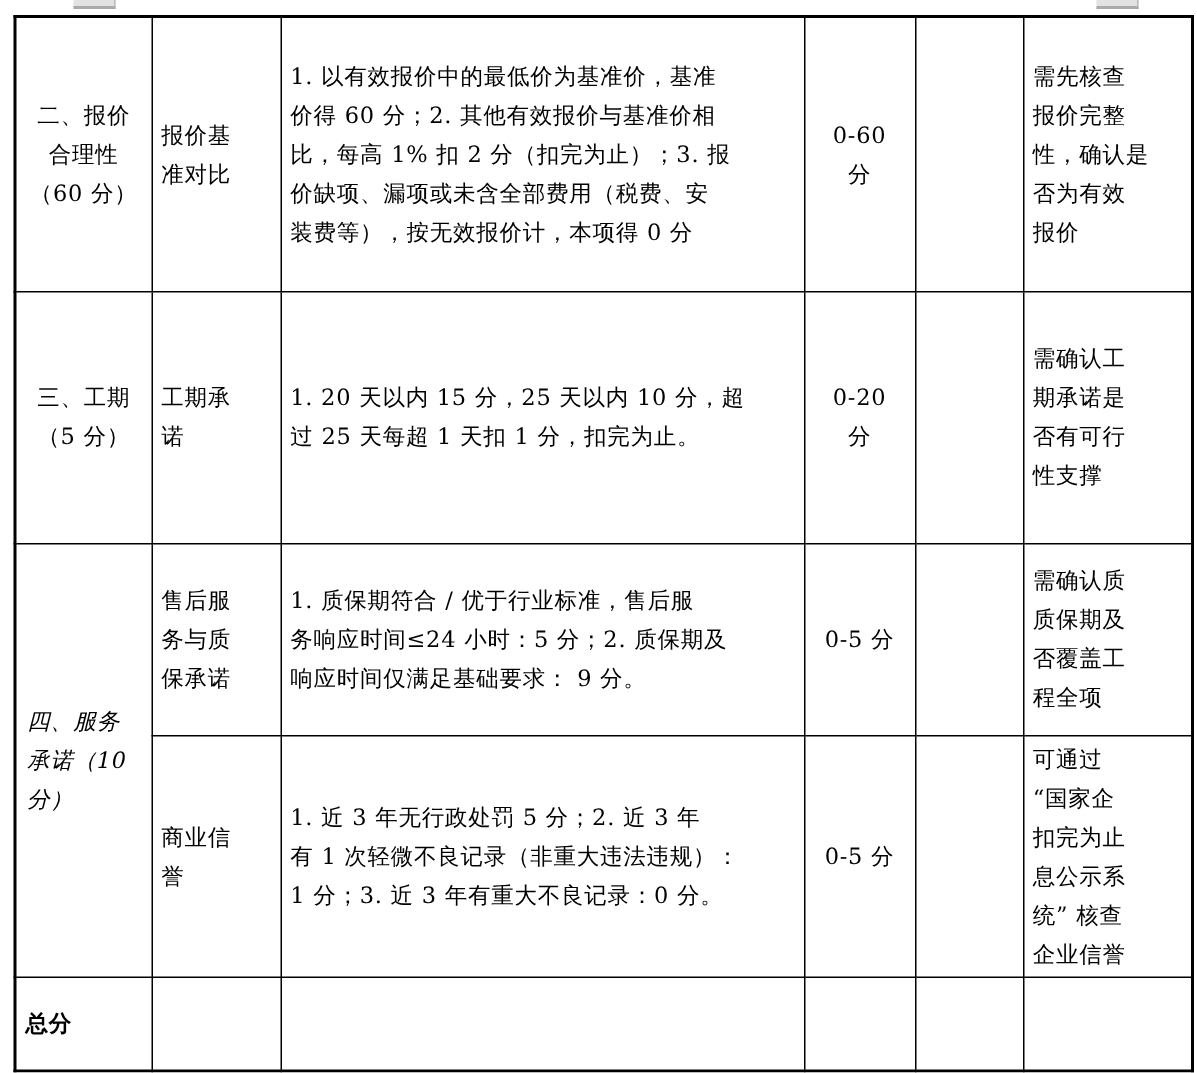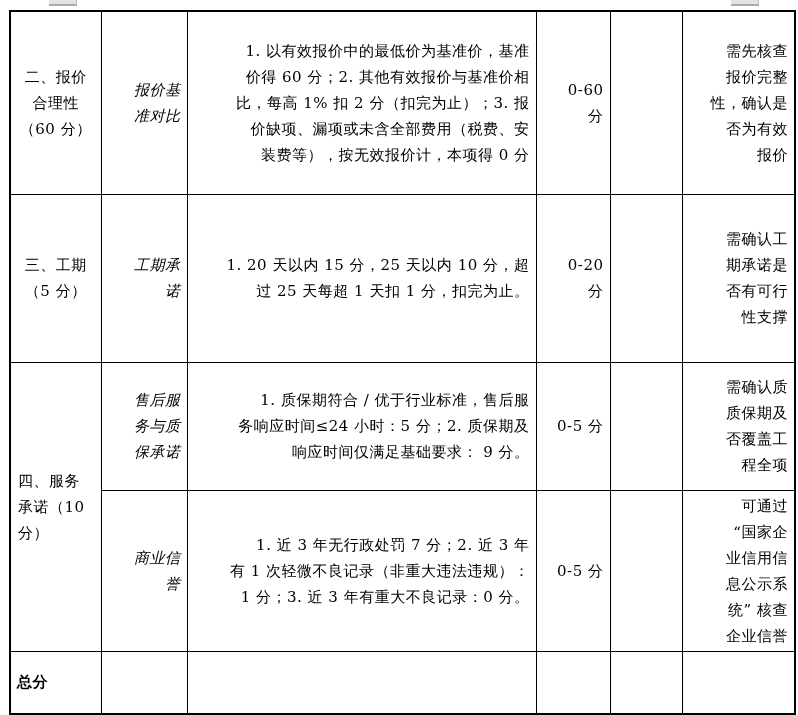--- a/index.html
+++ b/index.html
@@ -39,25 +39,25 @@
     overflow: hidden;
     letter-spacing: 0.5px;
   }
   tr.r1 { height: 183px; }
   tr.r2 { height: 168px; }
   tr.r3 { height: 128px; }
   tr.r4 { height: 156px; }
   tr.r5 { height: 63px;  }
 
   td.c-category { text-align: center; line-height: 27px; margin-left: 12px; }
-  td.c-category.merged { text-align: left; padding-left: 7px; }
-  td.c-subitem  { text-align: right; padding-left: 9px; line-height: 27px; font-style: italic; }
-  td.c-criteria { text-align: right; padding: 2px 9px; margin-top: 40px; }
-  td.c-score    { text-align: right; }
-  td.c-note     { text-align: right; padding-left: 8px; line-height: 24px; }
+  td.c-category.merged { text-align: left; padding-left: 7px; font-style: italic; }
+  td.c-subitem  { text-align: left; padding-left: 9px; line-height: 27px; }
+  td.c-criteria { text-align: left; padding: 2px 9px; margin-top: 40px; }
+  td.c-score    { text-align: center; }
+  td.c-note     { text-align: left; padding-left: 8px; line-height: 24px; }
   td.c-total    { font-weight: bold; text-align: left; padding-left: 8px; font-size: 16px; }
 </style>
 </head>
 <body>
 
 <div class="page">
 
   <div class="clip-tab left"></div>
   <div class="clip-tab right"></div>
 
@@ -119,28 +119,28 @@
         <td class="c-score">0-5 分</td>
         <td class="c-entry"></td>
         <td class="c-note">需确认质
 质保期及
 否覆盖工
 程全项</td>
       </tr>
       <tr class="r4">
         <td class="c-subitem">商业信
 誉</td>
-        <td class="c-criteria">1. 近 3 年无行政处罚 7 分；2. 近 3 年
+        <td class="c-criteria">1. 近 3 年无行政处罚 5 分；2. 近 3 年
 有 1 次轻微不良记录（非重大违法违规）：
 1 分；3. 近 3 年有重大不良记录：0 分。</td>
         <td class="c-score">0-5 分</td>
         <td class="c-entry"></td>
         <td class="c-note">可通过
 “国家企
-业信用信
+扣完为止
 息公示系
 统” 核查
 企业信誉</td>
       </tr>
       <tr class="r5">
         <td class="c-total">总分</td>
         <td></td>
         <td></td>
         <td></td>
         <td></td>

